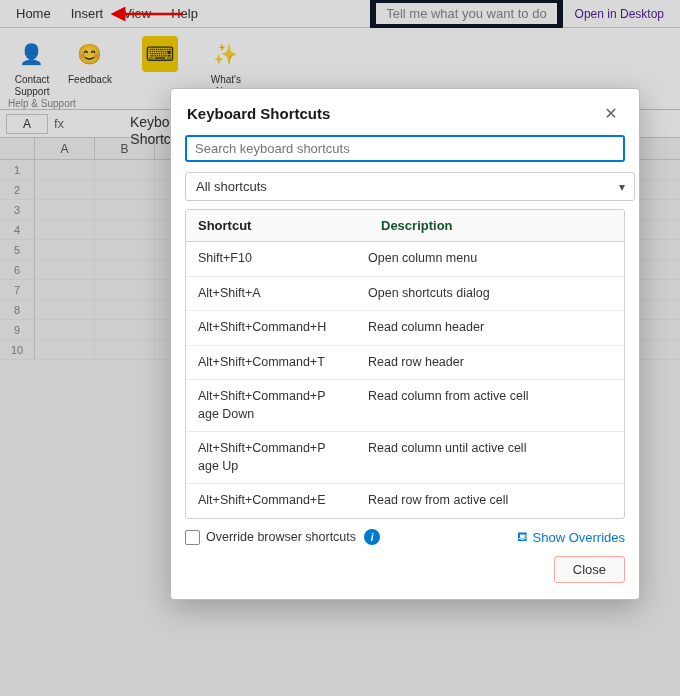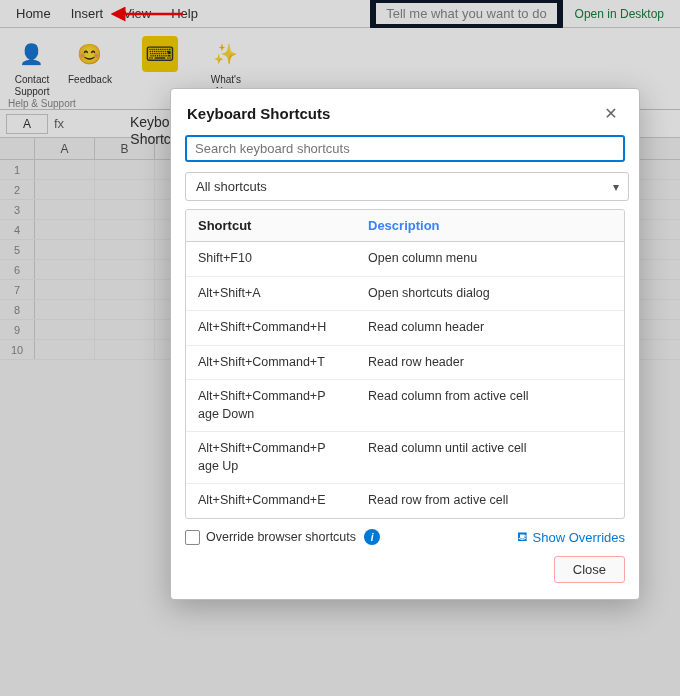--- a/index.html
+++ b/index.html
@@ -221,21 +221,21 @@
       border: none;
       outline: none;
       font-size: 13px;
       color: #4d7c0f;
       flex: 1;
       background: transparent;
     }
 
     
     .dropdown-row {
-      margin: 0 10px 8px 14px;
+      margin: 0 4px 8px 14px;
       position: relative;
     }
     .dropdown {
       width: 100%;
       border: 1px solid #ccc;
       border-radius: 3px;
       padding: 6px 30px 6px 10px;
       font-size: 13px;
       color: #333;
       background: #fff;
@@ -268,21 +268,22 @@
     .shortcuts-header .col-shortcut {
       width: 170px;
       font-weight: 600;
       font-size: 13px;
       color: #222;
     }
     .shortcuts-header .col-description {
       flex: 1;
       font-weight: 600;
       font-size: 13px;
-      color: #3b82f6;
+      color: #14532d;
+      margin-left: 13px;
     }
 
     .shortcuts-body {
       max-height: 320px;
       overflow-y: auto;
     }
     .shortcut-row {
       display: flex;
       padding: 8px 12px;
       border-bottom: 1px solid #ececec;
@@ -392,21 +393,21 @@
           <polygon points="0 0, 6 3, 0 6" fill="red"></polygon>
         </marker>
       </defs>
       <line x1="75" y1="10" x2="10" y2="10" stroke="red" stroke-width="2.5" marker-end="url(#arrowhead)"></line>
     </svg>
 
     <span class="menu-item">View</span>
     <span class="menu-item">Help</span>
     <span style="flex:1"></span>
     <span class="menu-item" style="color:#888;border:6px solid #0f172a;border-radius:3px;padding:3px 10px;font-size:13px;">Tell me what you want to do</span>
-    <span class="menu-item" style="font-size:12px;color:#15803d;">Open in Desktop</span>
+    <span class="menu-item" style="font-size:12px;color:#4c1d95;">Open in Desktop</span>
   </div>
 
   <div class="ribbon">
     <div class="ribbon-item">
       <div class="ribbon-icon">👤</div>
       <div class="ribbon-label" style="font-size:10px;">Contact<br>Support</div>
     </div>
     <div class="ribbon-item">
       <div class="ribbon-icon">😊</div>
       <div class="ribbon-label" style="font-size:10px;">Feedback</div>

